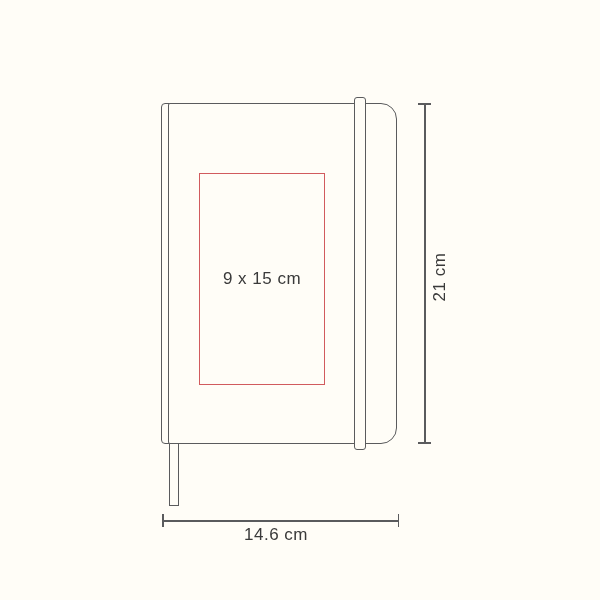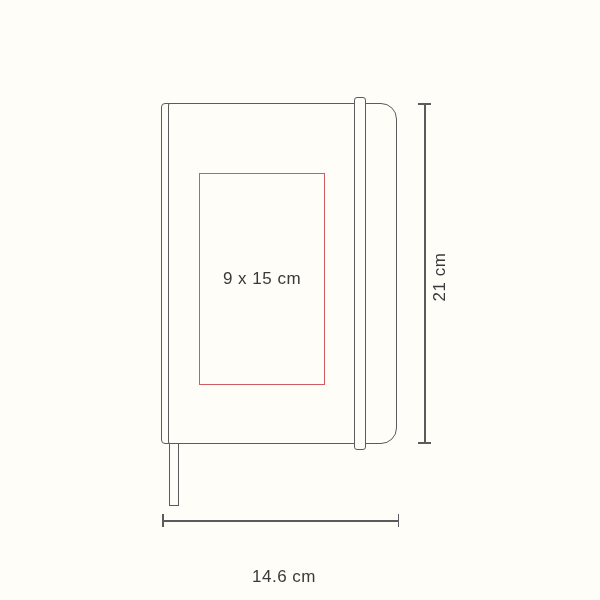--- a/index.html
+++ b/index.html
@@ -78,23 +78,22 @@
     font-size: 17px;
     color: #3a3a3a;
     letter-spacing: 0.5px;
     white-space: nowrap;
   }
   .dim-v-label {
     left: 440px; top: 277px;
     transform: translate(-50%, -50%) rotate(-90deg);
   }
   .dim-h-label {
-    left: 284px; top: 535px;
+    left: 276px; top: 535px;
     transform: translate(-50%, -50%);
-    margin-top: 42px;
   }
 </style>
 </head>
 <body>
 
 <div id="canvas">
 
   <div class="stroke spine"></div>
   <div class="stroke cover"></div>
   <div class="stroke ribbon"></div>

